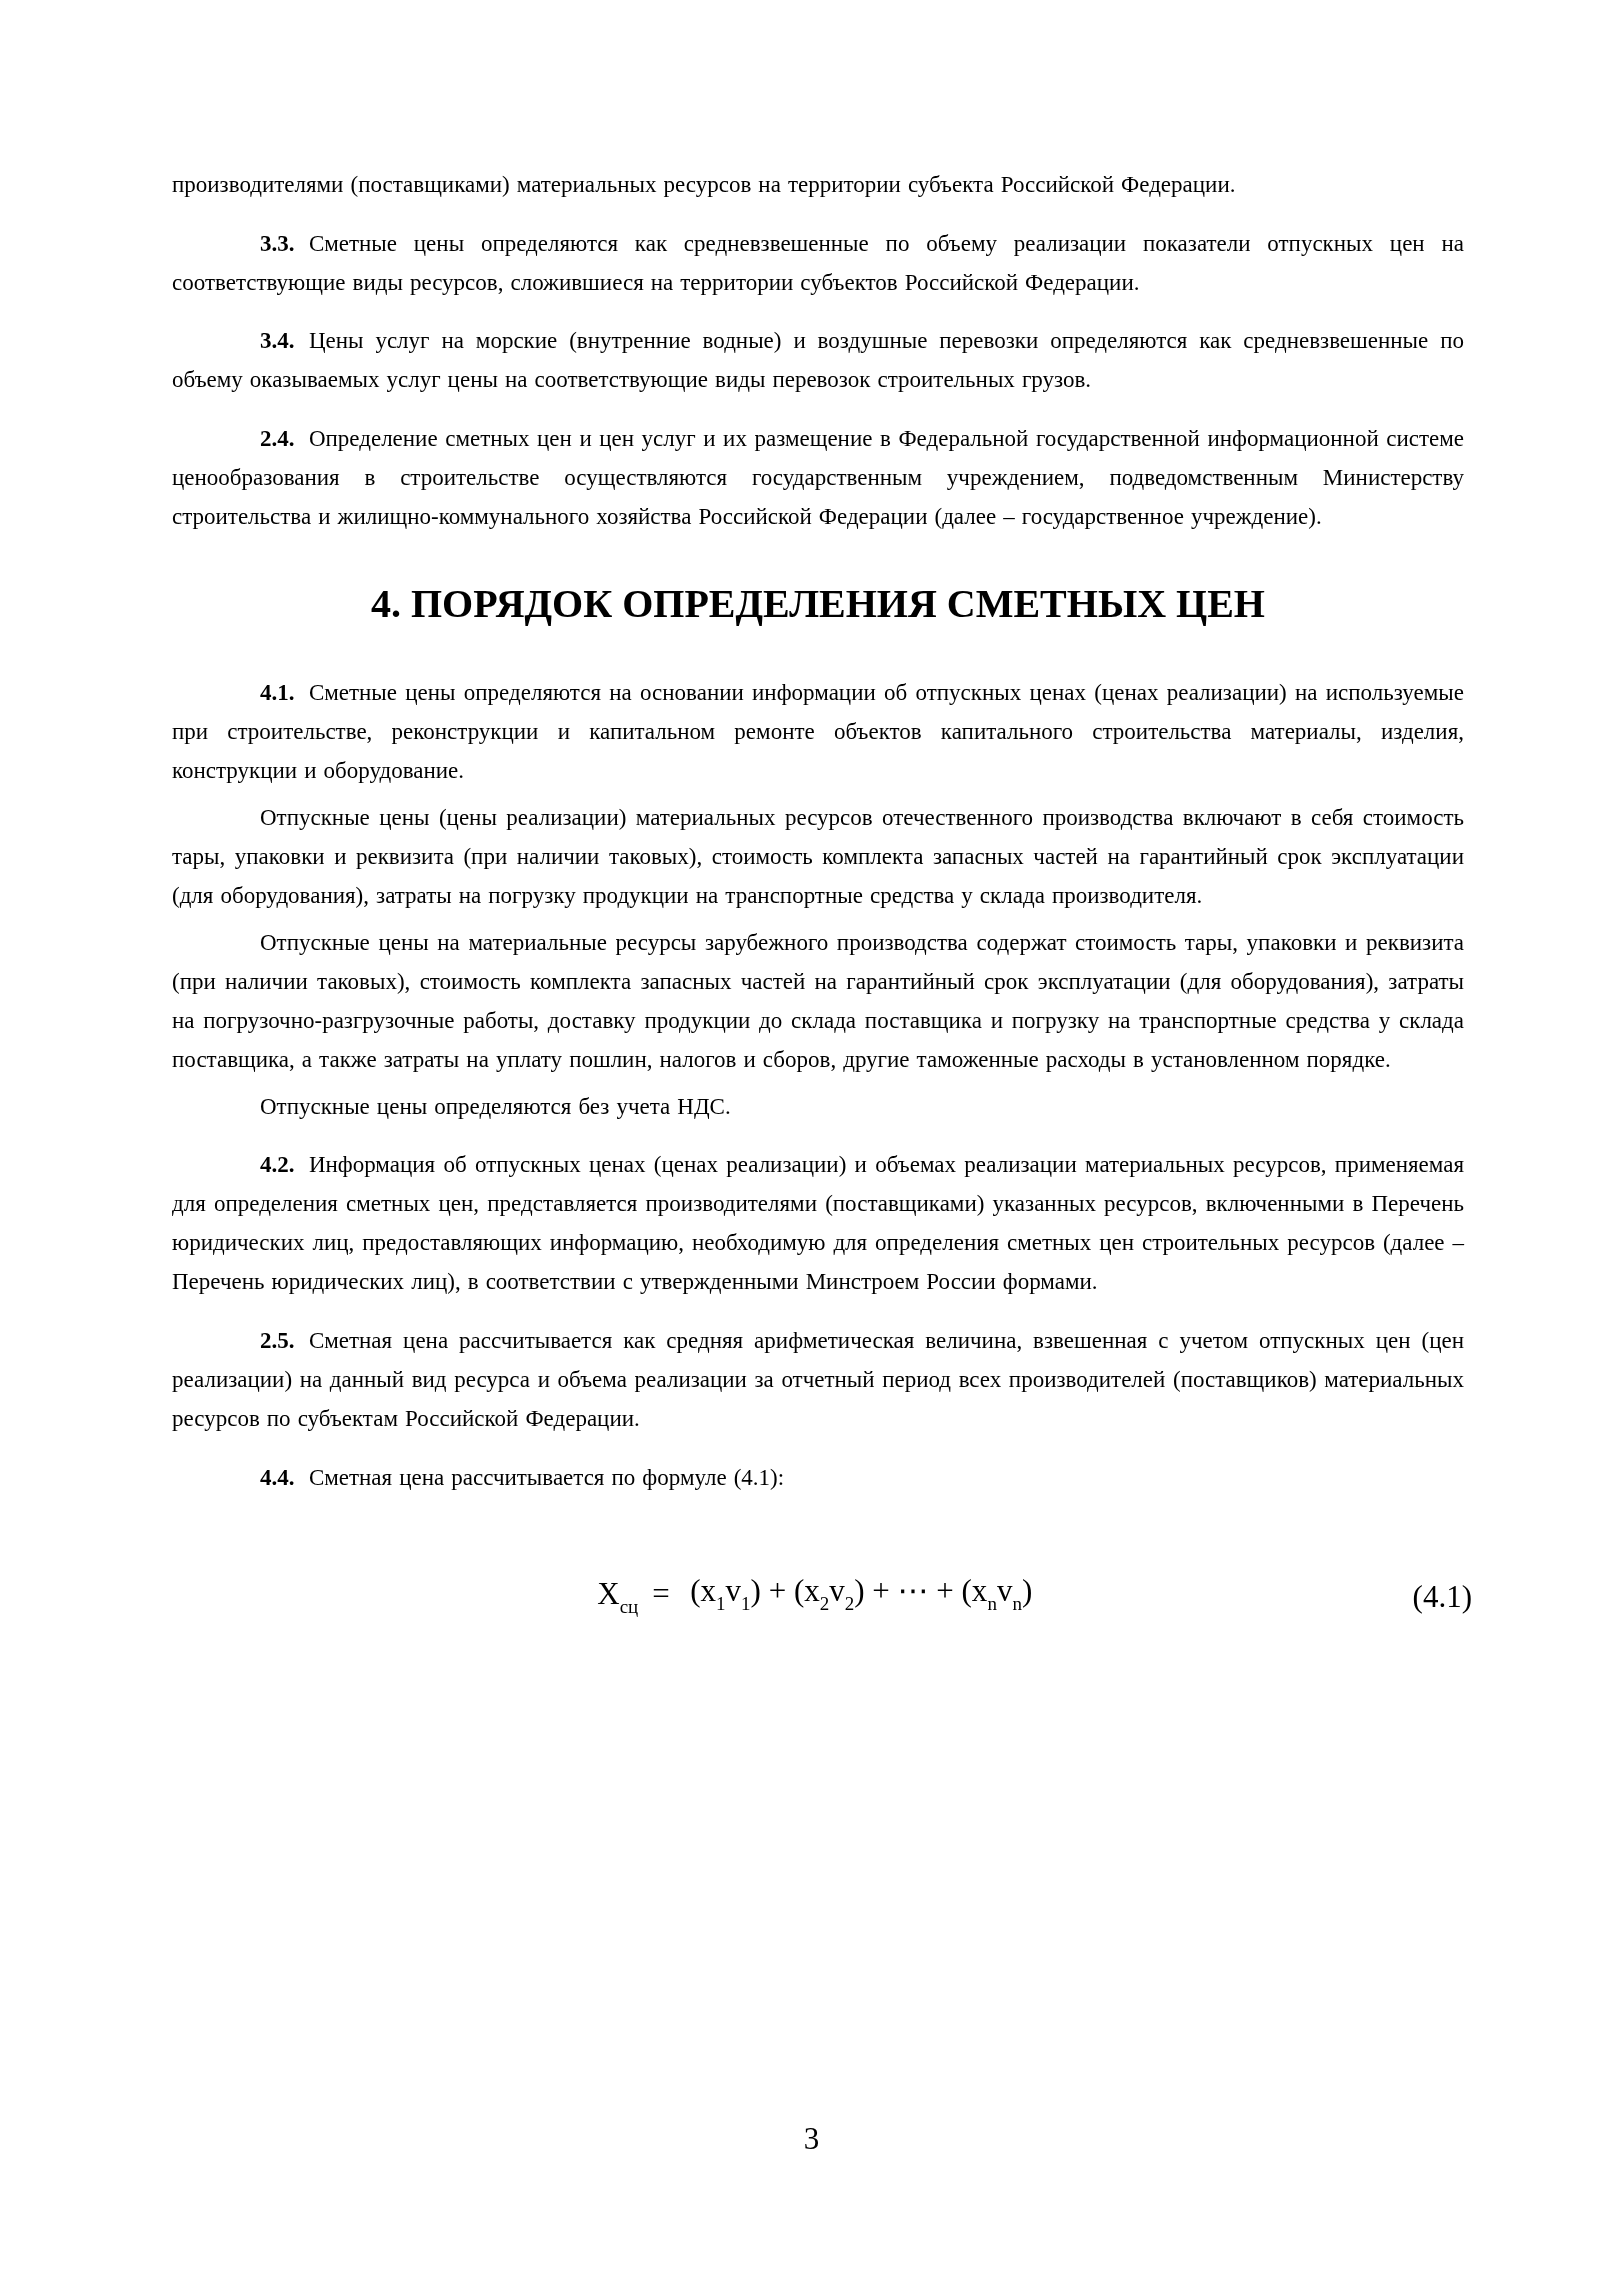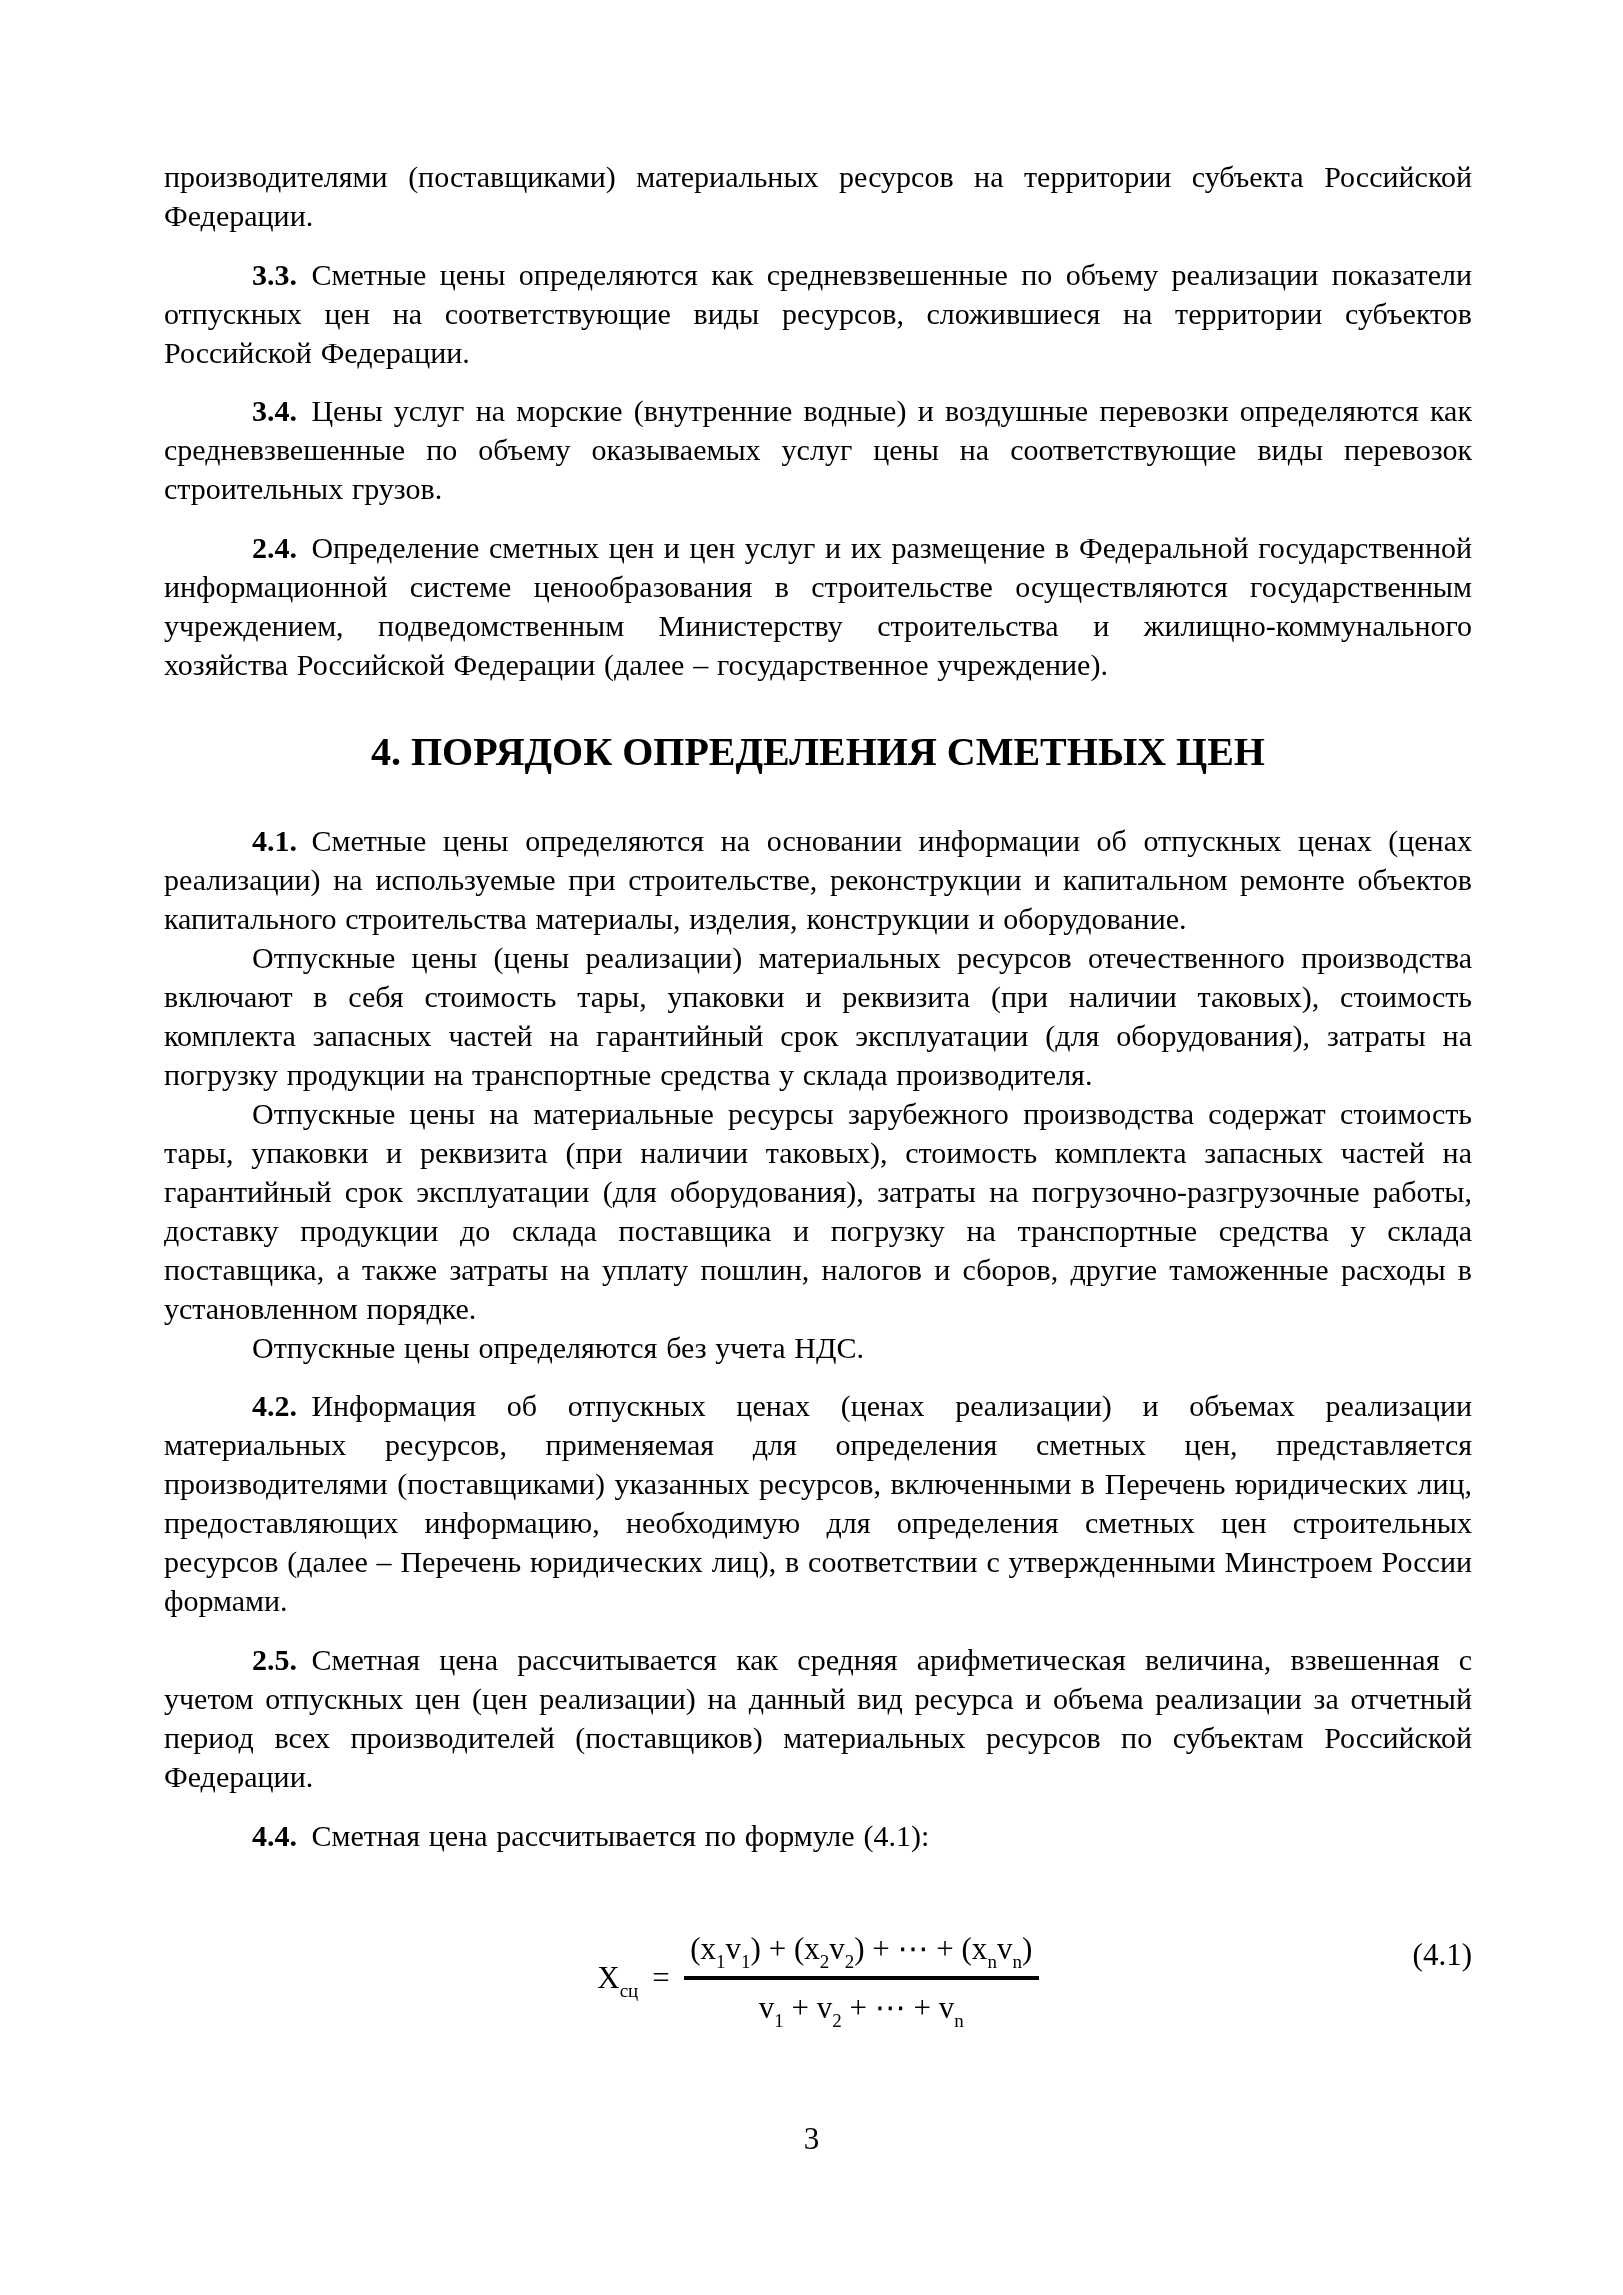--- a/index.html
+++ b/index.html
@@ -9,22 +9,22 @@
     color: #000;
     font-family: "Liberation Serif", "DejaVu Serif", serif;
     overflow: hidden;
   }
   .page {
     position: absolute; inset: 0;
     box-sizing: border-box;
     padding: 157px 151px 0 164px;
   }
   .para {
-    margin: 0;
-    font-size: 30px;
+    margin: 8px;
+    font-size: 23px;
     line-height: 39px;
     text-align: justify;
     text-indent: 88px;
     word-spacing: 1.3px;
   }
   .para.no-indent { text-indent: 0; }
   .para.spaced { margin-top: 19.6px; }
   .pnum { font-weight: bold; margin-right: 14.4px; }
   .pnum:empty { margin-right: 0; }
   .heading {
@@ -100,21 +100,20 @@
 
   <p class="para spaced"><b class="pnum">2.5.</b><span>Сметная цена рассчитывается как средняя арифметическая величина, взвешенная с учетом отпускных цен (цен реализации) на данный вид ресурса и объема реализации за отчетный период всех производителей (поставщиков) материальных ресурсов по субъектам Российской Федерации.</span></p>
 
   <p class="para spaced"><b class="pnum">4.4.</b><span>Сметная цена рассчитывается по формуле (4.1):</span></p>
 
   <div class="formula-row">
     <span class="lhs fr"><span>Х</span><sub>сц</sub></span>
     <span class="fr">=</span>
     <span class="frac">
       <span class="fnum fr"><span>(x</span><sub>1</sub><span>v</span><sub>1</sub><span>) + (x</span><sub>2</sub><span>v</span><sub>2</sub><span>) + ⋯ + (x</span><sub>n</sub><span>v</span><sub>n</sub><span>)</span></span>
-      <span class="fden fr"><span>v</span><sub>1</sub><span> + v</span><sub>2</sub><span> + ⋯ + v</span><sub>n</sub></span>
     </span>
     <span class="eq-label">(4.1)</span>
   </div>
 
   <div class="page-number">3</div>
 
 </main>
 
 
 </body></html>

